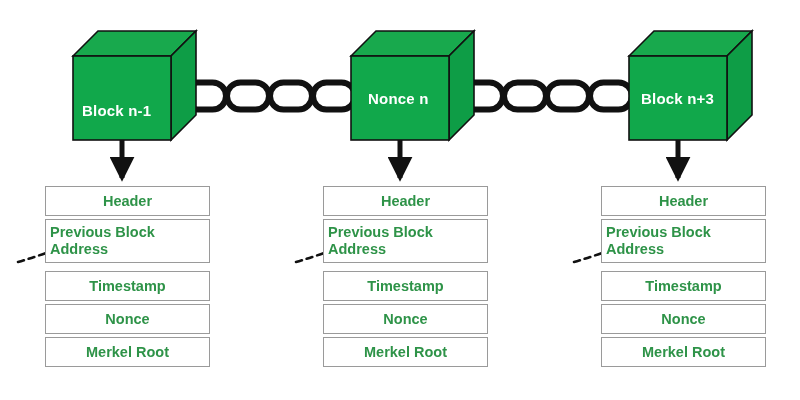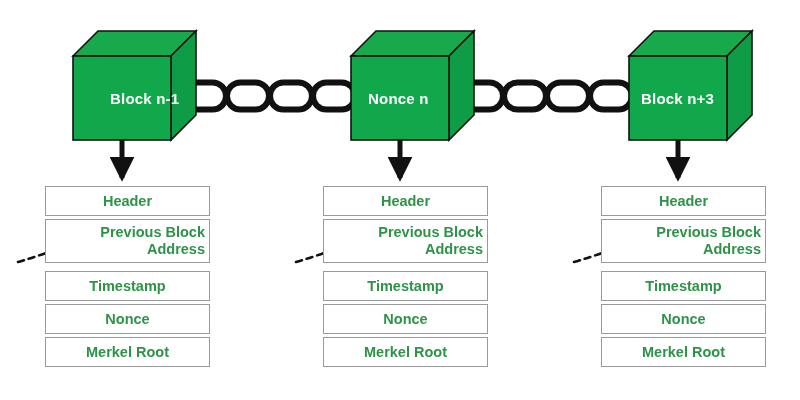--- a/index.html
+++ b/index.html
@@ -38,21 +38,21 @@
     box-sizing: border-box;
     background: #ffffff;
     border: 1.4px solid #9a9a9a;
     color: #2e9348;
     font-size: 14.5px;
     font-weight: bold;
     font-family: "Liberation Sans", sans-serif;
     display: flex;
     align-items: center;
     justify-content: center;
-    text-align: right;
+    text-align: left;
     line-height: 1.15;
     padding: 0 4px;
   }
 </style>
 </head>
 <body>
 
 <div id="canvas">
 
   <svg class="svg-layer" viewBox="0 0 800 400">
@@ -103,21 +103,21 @@
 
     <line x1="122" y1="140" x2="122" y2="178" stroke="#111111" stroke-width="5" marker-end="url(#arrowhead-solid)"></line>
     <line x1="400" y1="140" x2="400" y2="178" stroke="#111111" stroke-width="5" marker-end="url(#arrowhead-solid)"></line>
     <line x1="678" y1="140" x2="678" y2="178" stroke="#111111" stroke-width="5" marker-end="url(#arrowhead-solid)"></line>
 
     <path d="M 18 262 Q 52 252 76 241" fill="none" stroke="#111111" stroke-width="2.6" stroke-dasharray="6 5" stroke-linecap="round" marker-end="url(#arrowhead-dashed)"></path>
     <path d="M 296 262 Q 330 252 354 241" fill="none" stroke="#111111" stroke-width="2.6" stroke-dasharray="6 5" stroke-linecap="round" marker-end="url(#arrowhead-dashed)"></path>
     <path d="M 574 262 Q 608 252 632 241" fill="none" stroke="#111111" stroke-width="2.6" stroke-dasharray="6 5" stroke-linecap="round" marker-end="url(#arrowhead-dashed)"></path>
   </svg>
 
-  <div class="cube-label" style="left:82px; top:90px;margin-left:28px;">Block n-1</div>
+  <div class="cube-label" style="left:82px; top:102px;">Block n-1</div>
   <div class="cube-label" style="left:368px; top:90px;">Nonce n</div>
   <div class="cube-label" style="left:641px; top:90px;">Block n+3</div>
 
   <div class="field-box" style="left:45px; top:186px; width:165px; height:30px;">Header</div>
   <div class="field-box" style="left:45px; top:219px; width:165px; height:44px;">Previous Block Address</div>
   <div class="field-box" style="left:45px; top:271px; width:165px; height:30px;">Timestamp</div>
   <div class="field-box" style="left:45px; top:304px; width:165px; height:30px;">Nonce</div>
   <div class="field-box" style="left:45px; top:337px; width:165px; height:30px;">Merkel Root</div>
 
   <div class="field-box" style="left:323px; top:186px; width:165px; height:30px;">Header</div>

